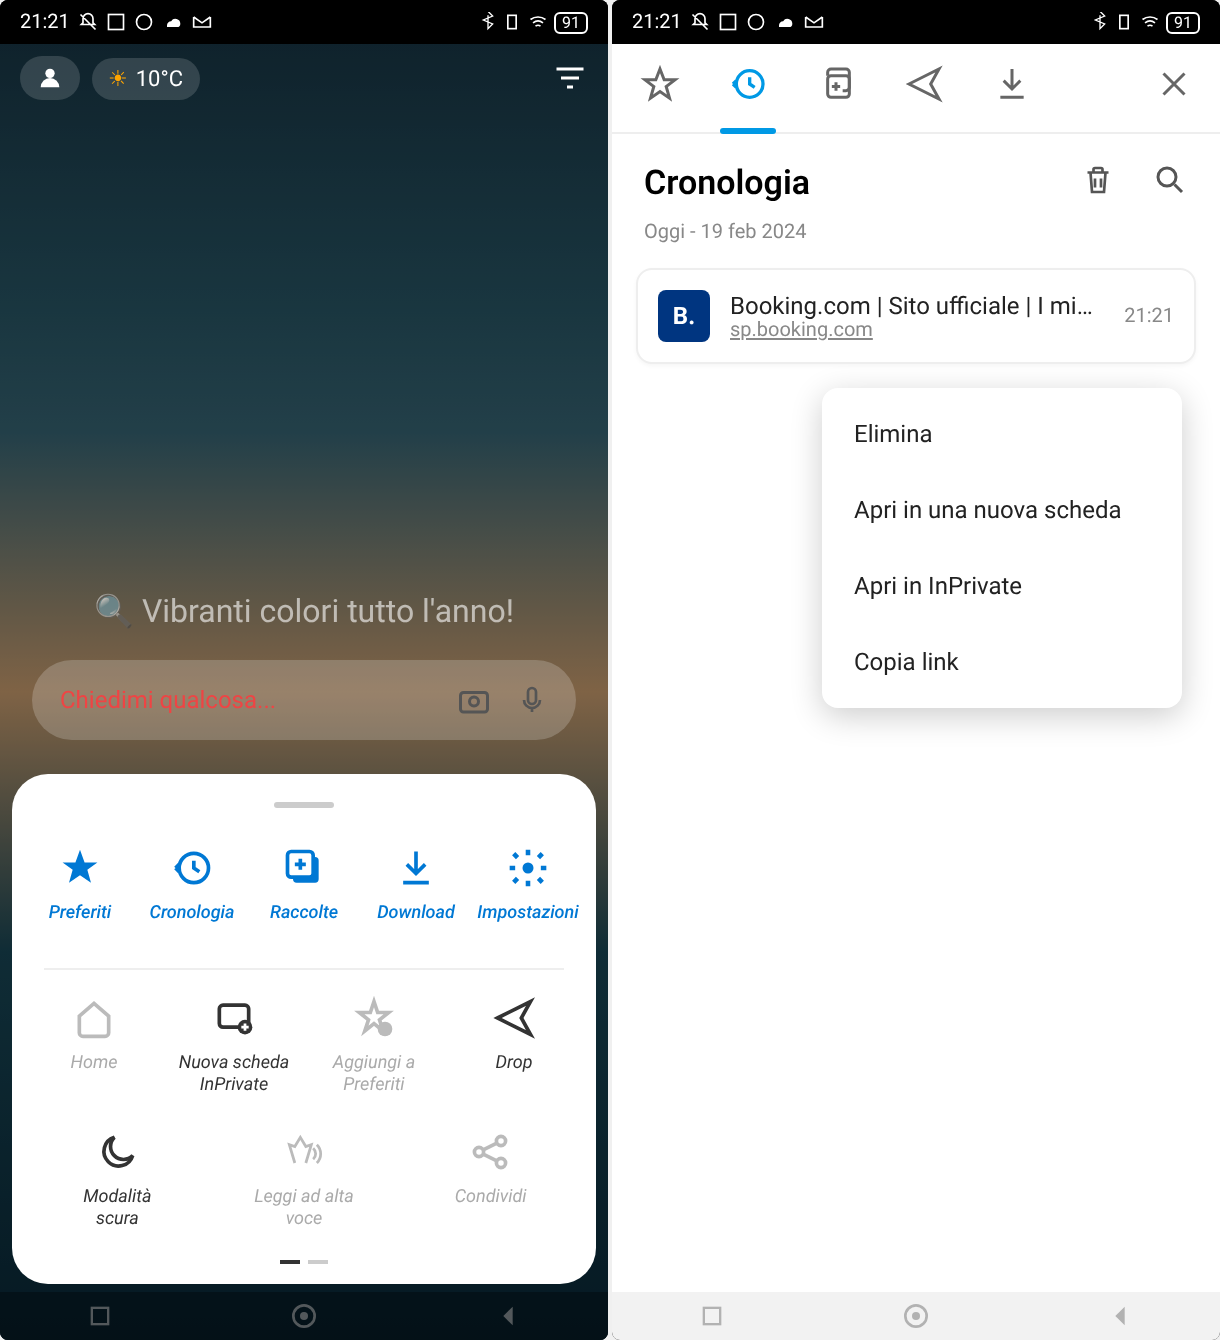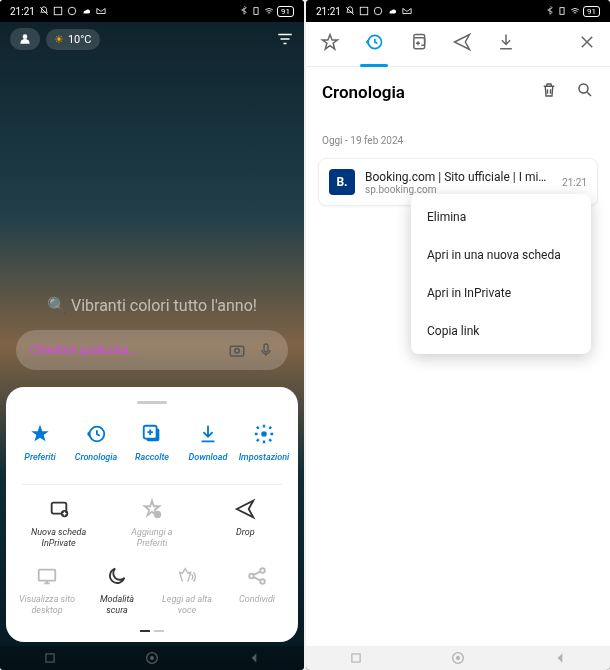--- a/index.html
+++ b/index.html
@@ -13,21 +13,21 @@
 .status-right svg, .status-left svg { fill: #fff; }
 
 
 .phone-left .bg { position: absolute; top: 22px; left: 0; right: 0; bottom: 0; background: linear-gradient(180deg, #1a3a4a 0%, #2a5a6a 20%, #3a6a7a 30%, #d4a574 50%, #1a4a5a 70%, #0a2a3a 100%); }
 .dimmer { position: absolute; inset: 0; background: rgba(0,0,0,0.4); z-index: 1; }
 
 .top-bar { position: absolute; top: 28px; left: 10px; right: 10px; display: flex; justify-content: space-between; align-items: center; z-index: 2; }
 .top-left { display: flex; gap: 6px; align-items: center; }
 .pill { background: rgba(255,255,255,0.15); border-radius: 16px; padding: 4px 8px; display: flex; align-items: center; gap: 4px; color: #fff; font-size: 11px; }
 
-.search-box { position: absolute; top: 330px; left: 16px; right: 16px; height: 40px; background: rgba(255,255,255,0.2); border-radius: 20px; display: flex; align-items: center; padding: 0 14px; z-index: 2; color: #d946ef; font-size: 12px; }
+.search-box { position: absolute; top: 330px; left: 16px; right: 16px; height: 40px; background: rgba(255,255,255,0.2); border-radius: 20px; display: flex; align-items: center; padding: 0 14px; z-index: 2; color: #ef4444; font-size: 12px; }
 .search-box .placeholder { flex: 1; }
 .coast-label { position: absolute; top: 296px; left: 0; right: 0; text-align: center; color: rgba(255,255,255,0.6); font-size: 16px; z-index: 2; }
 
 .sheet { position: absolute; bottom: 28px; left: 6px; right: 6px; background: #fff; border-radius: 18px; padding: 14px 6px 10px; z-index: 3; }
 .sheet-handle { width: 30px; height: 3px; background: #ccc; border-radius: 2px; margin: 0 auto 10px; }
 .sheet-row { display: flex; justify-content: space-around; padding: 8px 0; }
 .sheet-item { display: flex; flex-direction: column; align-items: center; gap: 6px; width: 56px; text-align: center; font-style: italic; }
 .sheet-item .icon { width: 24px; height: 24px; display: flex; align-items: center; justify-content: center; }
 .sheet-item .label { font-size: 9px; color: #333; line-height: 1.2; min-height: 20px; }
 .sheet-item.active .label { color: #0078d4; font-weight: 500; }
@@ -41,27 +41,27 @@
 .phone-right .content { position: absolute; top: 22px; left: 0; right: 0; bottom: 24px; background: #fff; }
 .tab-bar { display: flex; align-items: center; padding: 10px 14px; gap: 24px; border-bottom: 1px solid #eee; }
 .tab-bar .spacer { flex: 1; }
 .tab-icon { color: #555; position: relative; }
 .tab-icon.active { color: #0099e5; }
 .tab-icon.active::after { content: ""; position: absolute; bottom: -11px; left: -4px; right: -4px; height: 3px; background: #0099e5; border-radius: 2px; }
 
 .header-row { display: flex; align-items: center; padding: 14px 16px 8px; }
 .header-row h2 { font-size: 17px; font-weight: 600; flex: 1; }
 .header-row .action { margin-left: 18px; color: #555; }
-.date-label { padding: 0 16px 8px; font-size: 10px; color: #888; margin-top: 24px; }
+.date-label { padding: 0 16px 8px; font-size: 10px; color: #888; }
 
 .history-item { margin: 4px 12px; background: #fff; border: 1px solid #eee; border-radius: 8px; padding: 10px; display: flex; align-items: center; gap: 10px; box-shadow: 0 1px 2px rgba(0,0,0,0.04); }
 .favicon { width: 26px; height: 26px; background: #003580; color: #fff; display: flex; align-items: center; justify-content: center; font-weight: bold; font-size: 12px; border-radius: 4px; }
 .history-text { flex: 1; overflow: hidden; }
 .history-title { font-size: 12px; white-space: nowrap; overflow: hidden; text-overflow: ellipsis; color: #222; }
-.history-url { font-size: 10px; color: #888; }
+.history-url { font-size: 10px; color: #888; text-decoration: underline; }
 .history-time { font-size: 10px; color: #888; }
 
 .context-menu { position: absolute; top: 172px; left: 105px; width: 180px; background: #fff; border-radius: 8px; box-shadow: 0 4px 16px rgba(0,0,0,0.2); padding: 4px 0; z-index: 10; }
 .context-menu .mi { padding: 12px 16px; font-size: 12px; color: #222; }
 
 
 .navbar { position: absolute; bottom: 0; left: 0; right: 0; height: 24px; background: #f2f2f2; display: flex; justify-content: space-around; align-items: center; z-index: 50; }
 .phone-left .navbar { background: rgba(0,0,0,0.3); }
 .navbar svg { opacity: 0.6; }
 </style>
@@ -182,20 +182,28 @@
             <svg width="22" height="22" viewBox="0 0 24 24">
               <circle cx="12" cy="12" r="3" fill="#0078d4"></circle>
               <path d="M12 2v3M12 19v3M4.2 4.2l2.1 2.1M17.7 17.7l2.1 2.1M2 12h3M19 12h3M4.2 19.8l2.1-2.1M17.7 6.3l2.1-2.1" stroke="#0078d4" stroke-width="2.5"></path>
             </svg>
           </div>
         <div class="label">Impostazioni</div>
       </div>
     </div>
     <div class="sheet-divider"></div>
     <div class="sheet-row">
+      <div class="sheet-item disabled">
+        <div class="icon">
+            <svg width="22" height="22" viewBox="0 0 24 24">
+              <path d="M4 11l8-7 8 7v9a2 2 0 01-2 2H6a2 2 0 01-2-2z" stroke="#bbb" stroke-width="2" fill="none"></path>
+            </svg>
+          </div>
+        <div class="label">Home</div>
+      </div>
       <div class="sheet-item">
         <div class="icon">
             <svg width="22" height="22" viewBox="0 0 24 24">
               <rect x="4" y="5" width="16" height="12" rx="2" stroke="#333" stroke-width="2" fill="none"></rect>
               <circle cx="18" cy="17" r="4" fill="#333"></circle>
               <path d="M18 15v4M16 17h4" stroke="#fff" stroke-width="1.5"></path>
             </svg>
           </div>
         <div class="label">Nuova scheda InPrivate</div>
       </div>
@@ -211,29 +219,20 @@
       <div class="sheet-item">
         <div class="icon">
             <svg width="22" height="22" viewBox="0 0 24 24">
               <path d="M3 12l18-9-5 9 5 9z" stroke="#333" stroke-width="2" fill="none"></path>
             </svg>
           </div>
         <div class="label">Drop</div>
       </div>
     </div>
     <div class="sheet-row">
-      <div class="sheet-item disabled">
-        <div class="icon">
-            <svg width="22" height="22" viewBox="0 0 24 24">
-              <rect x="3" y="5" width="18" height="12" rx="1" stroke="#bbb" stroke-width="2" fill="none"></rect>
-              <path d="M9 20h6M12 17v3" stroke="#bbb" stroke-width="2"></path>
-            </svg>
-          </div>
-        <div class="label">Visualizza sito desktop</div>
-      </div>
       <div class="sheet-item">
         <div class="icon">
             <svg width="22" height="22" viewBox="0 0 24 24">
               <path d="M20 14A8 8 0 1110 4a6 6 0 0010 10z" stroke="#333" stroke-width="2" fill="none"></path>
             </svg>
           </div>
         <div class="label">Modalità scura</div>
       </div>
       <div class="sheet-item disabled">
         <div class="icon">

